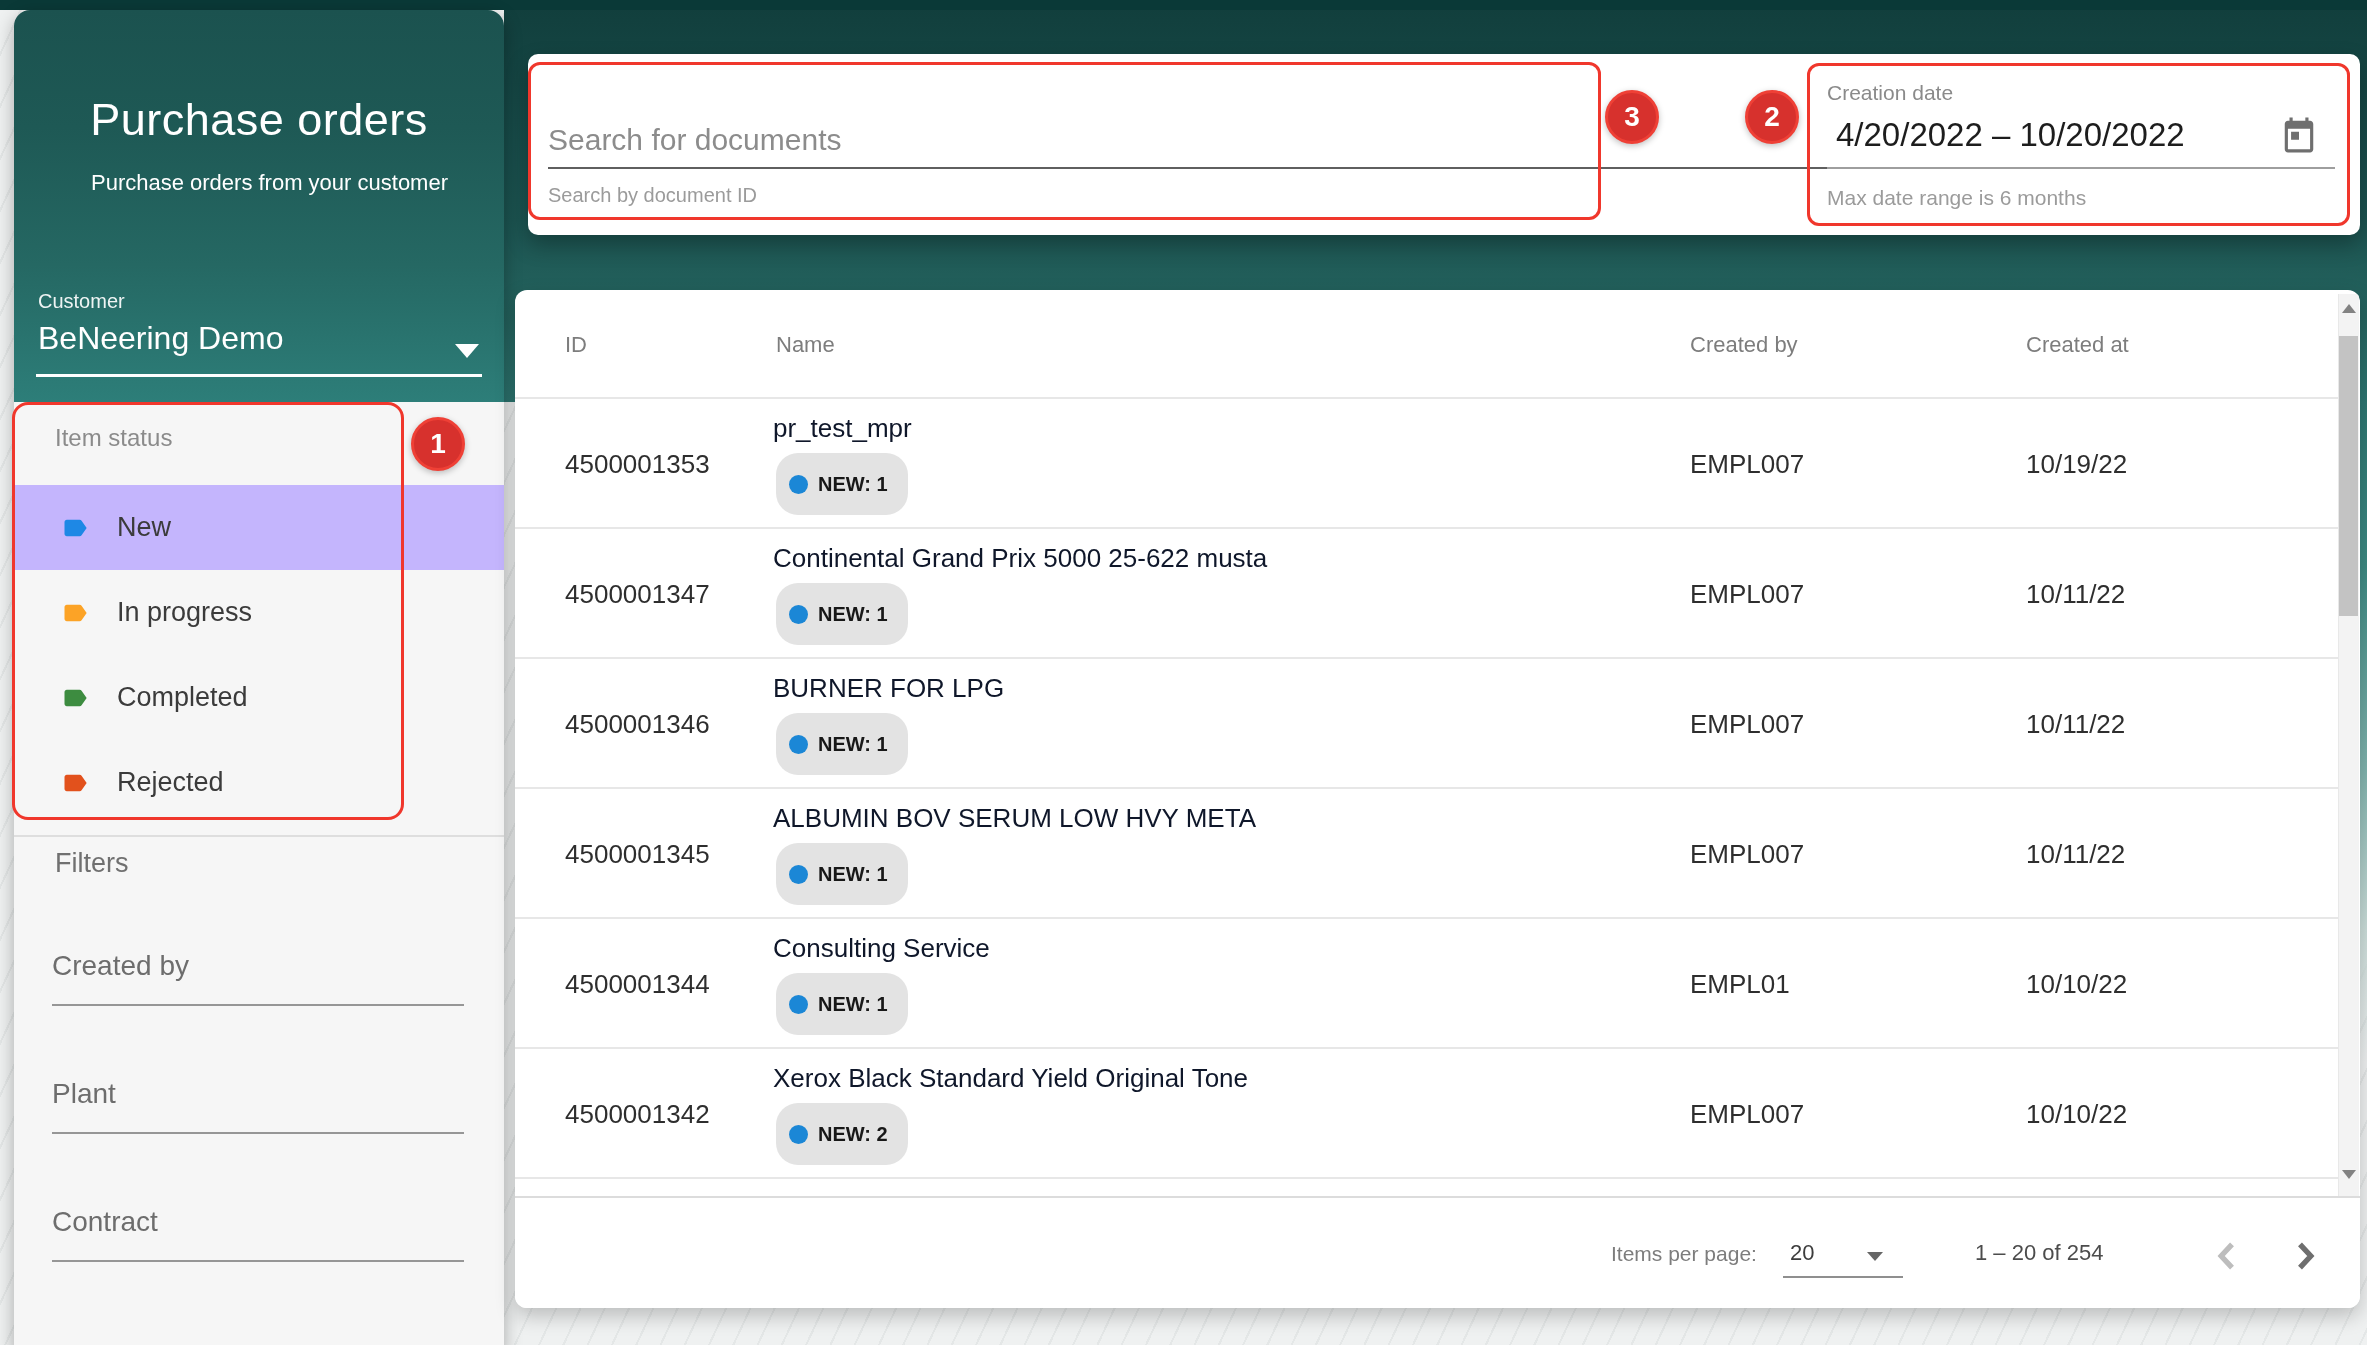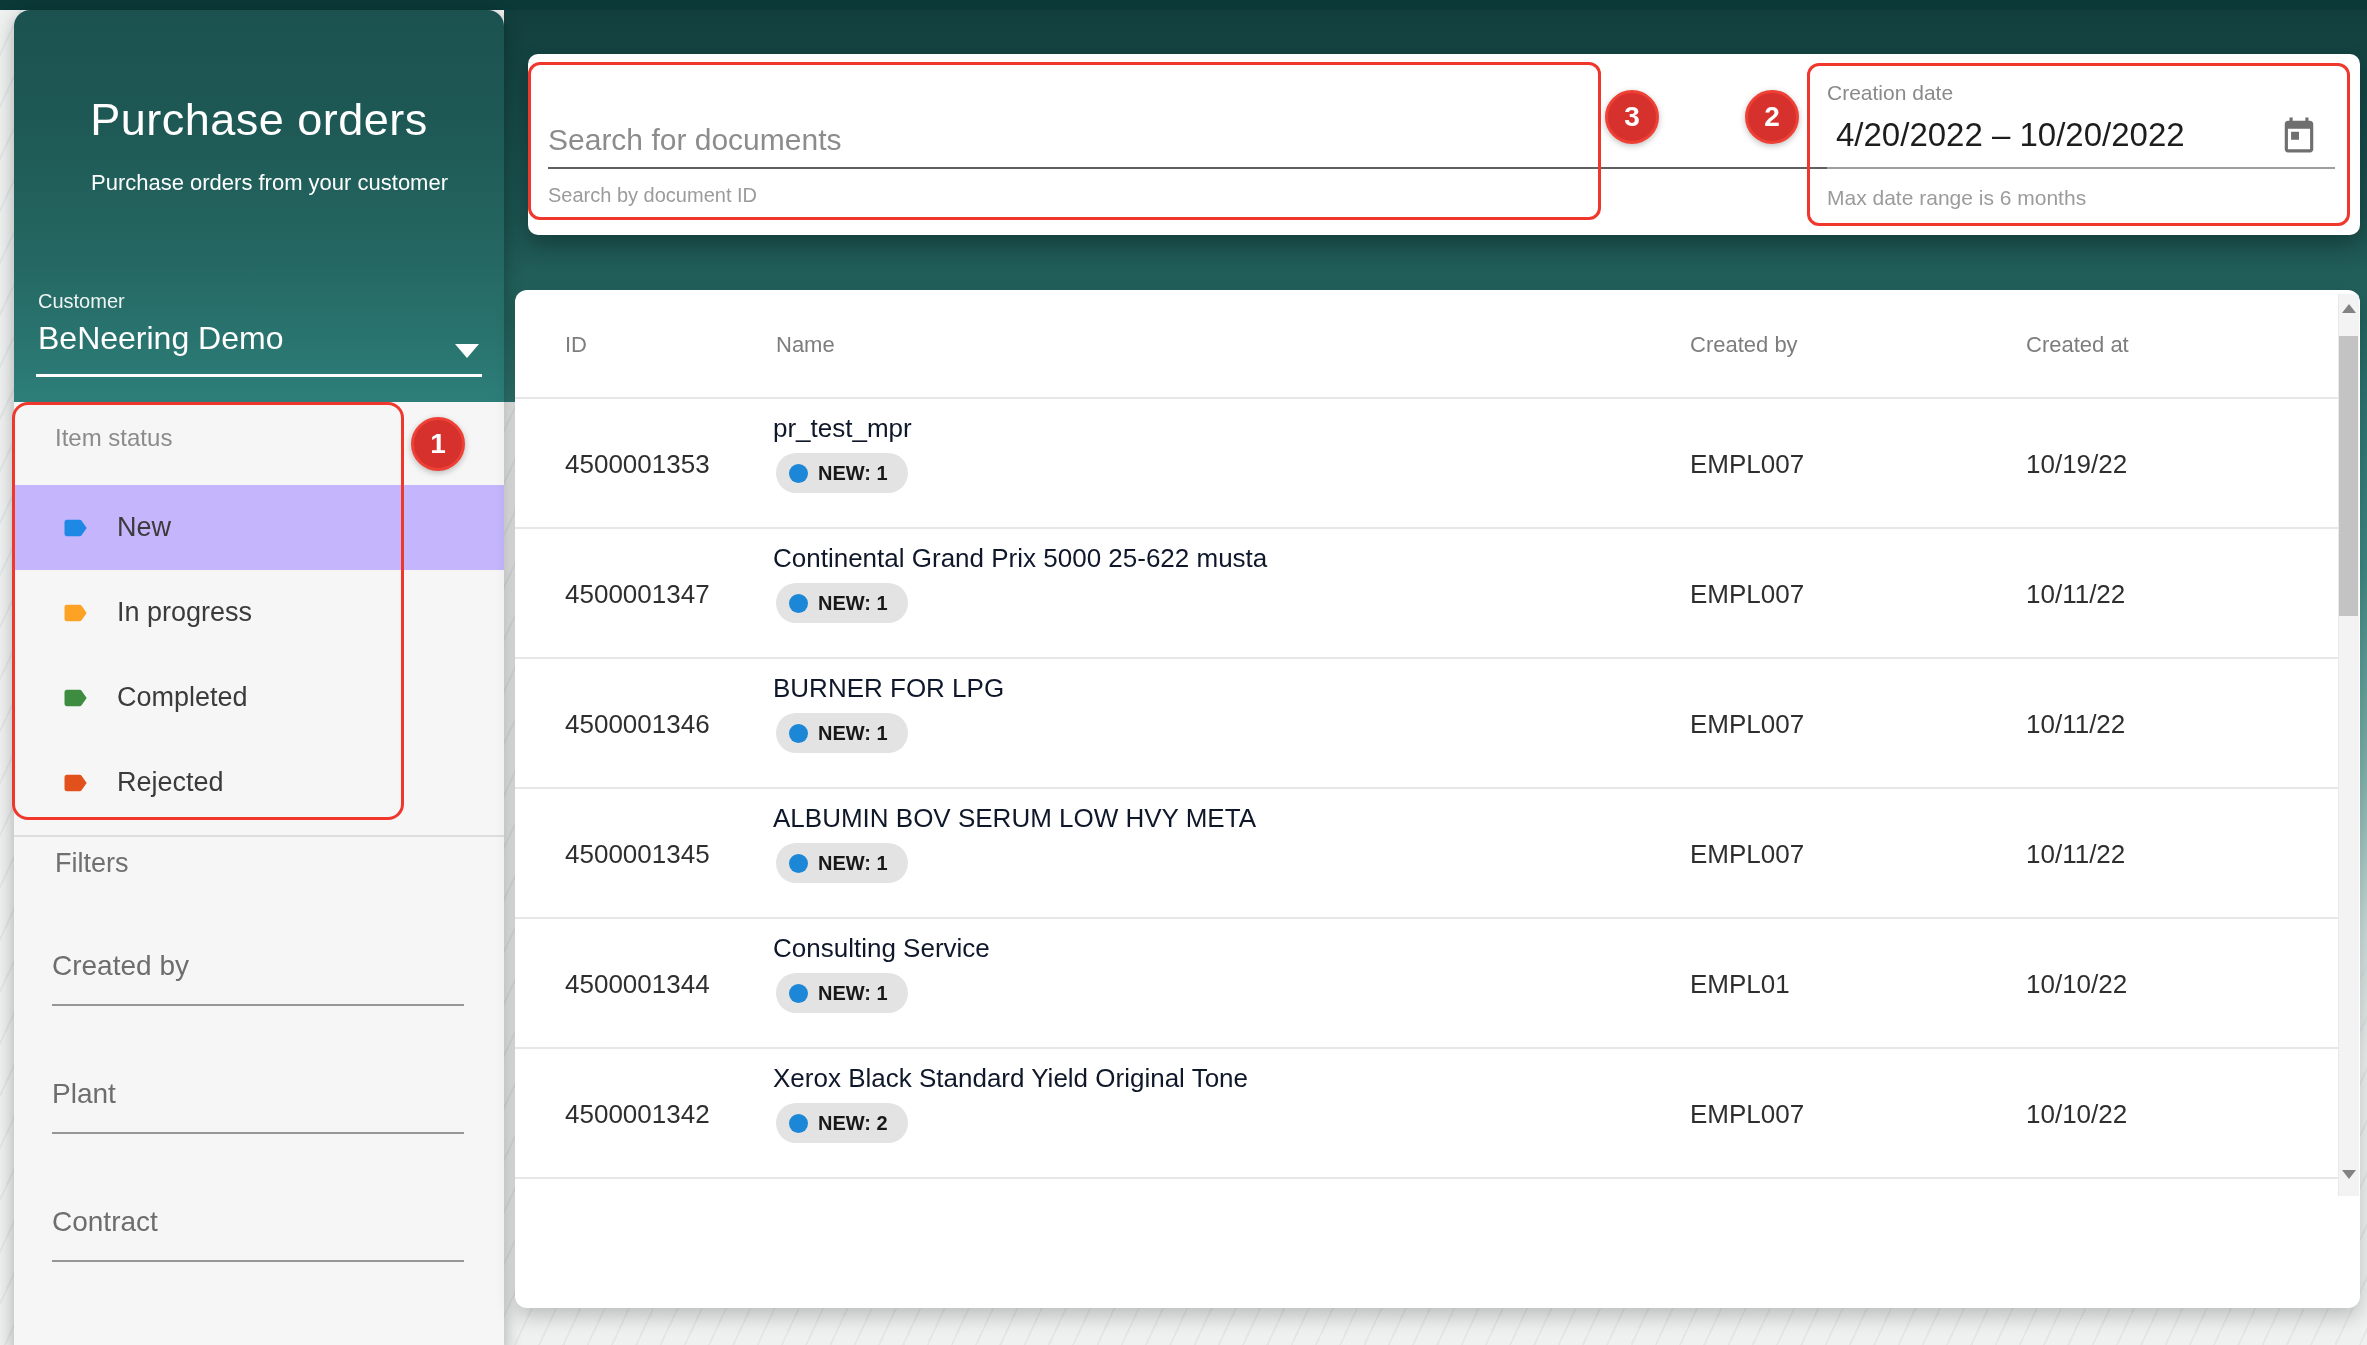--- a/index.html
+++ b/index.html
@@ -68,21 +68,21 @@
   .table-card { position: absolute; left: 515px; top: 290px; width: 1845px; height: 1018px;
     background: #ffffff; border-radius: 12px; box-shadow: 0 8px 20px rgba(0,0,0,0.22); overflow: hidden; }
   .th { position: absolute; top: 42px; font-size: 22px; color: #7d7d7d; }
   .th-id { left: 50px; } .th-name { left: 261px; } .th-by { left: 1175px; } .th-at { left: 1511px; }
   .tbody { position: absolute; left: 0; right: 21px; top: 107px; }
   .t-row { position: relative; height: 130px; border-top: 2px solid #e7e7e7; cursor: pointer; background: #fff; }
   .t-row .c-id { position: absolute; left: 50px; top: 50px; font-size: 26px; color: #2e2e2e; }
   .t-row .c-name { position: absolute; left: 258px; top: 14px; font-size: 26px; color: #0f172a; }
   .t-row .c-by { position: absolute; left: 1175px; top: 50px; font-size: 26px; color: #2e2e2e; }
   .t-row .c-at { position: absolute; left: 1511px; top: 50px; font-size: 26px; color: #2e2e2e; }
-  .badge { position: absolute; left: 261px; top: 54px; height: 40px; border-radius: 22px;
+  .badge { position: absolute; left: 261px; top: 54px; height: 62px; border-radius: 22px;
     background: #e3e3e3; display: inline-flex; align-items: center; gap: 10px; padding: 0 20px 0 13px; }
   .badge-dot { width: 19px; height: 19px; border-radius: 50%; background: #1b87d6; }
   .badge-label { font-size: 20px; font-weight: 700; color: #181818; }
   .sliver { position: absolute; left: 0; right: 21px; top: 887px; height: 17px; border-top: 2px solid #e7e7e7; background: #fff; }
 
   .t-footer { position: absolute; left: 0; right: 0; top: 906px; bottom: 0; border-top: 2px solid #dcdcdc; background: #fff; }
   .fp-label { position: absolute; left: 1096px; top: 44px; font-size: 21px; color: #7d7d7d; }
   .fp-value { position: absolute; left: 1275px; top: 42px; font-size: 22px; color: #3d3d3d; cursor: pointer; }
   .fp-caret { position: absolute; left: 1352px; top: 54px; width: 0; height: 0; cursor: pointer;
     border-left: 8px solid transparent; border-right: 8px solid transparent; border-top: 9px solid #666; }
@@ -260,20 +260,37 @@
     <div class="c-at">10/10/22</div>
   </div>
       </div>
     <div class="sliver"></div>
 
     <div class="vscroll"></div>
     <div class="vs-up"></div>
     <div class="vs-thumb"></div>
     <div class="vs-down"></div>
 
+    <div class="t-footer">
+      <div class="fp-label">Items per page:</div>
+      <div class="fp-value">20</div>
+      <div class="fp-caret"></div>
+      <div class="fp-line"></div>
+      <div class="fp-range">1 – 20 of 254</div>
+      <div class="chev" style="left:1692px">
+        <svg viewBox="0 0 24 24" width="40" height="40">
+            <path d="M15 5 L8.5 12 L15 19" fill="none" stroke="#bdbdbd" stroke-width="3.2"></path>
+          </svg>
+      </div>
+      <div class="chev" style="left:1770px">
+        <svg viewBox="0 0 24 24" width="40" height="40">
+            <path d="M9 5 L15.5 12 L9 19" fill="none" stroke="#6e6e6e" stroke-width="3.2"></path>
+          </svg>
+      </div>
+    </div>
   </div>
 
   <div class="anno anno-rect" id="rect1"></div>
   <div class="anno anno-rect" id="rect3"></div>
   <div class="anno anno-rect" id="rect2"></div>
   <div class="anno anno-circle" id="circle1">1</div>
   <div class="anno anno-circle" id="circle3">3</div>
   <div class="anno anno-circle" id="circle2">2</div>
 </div>
 

